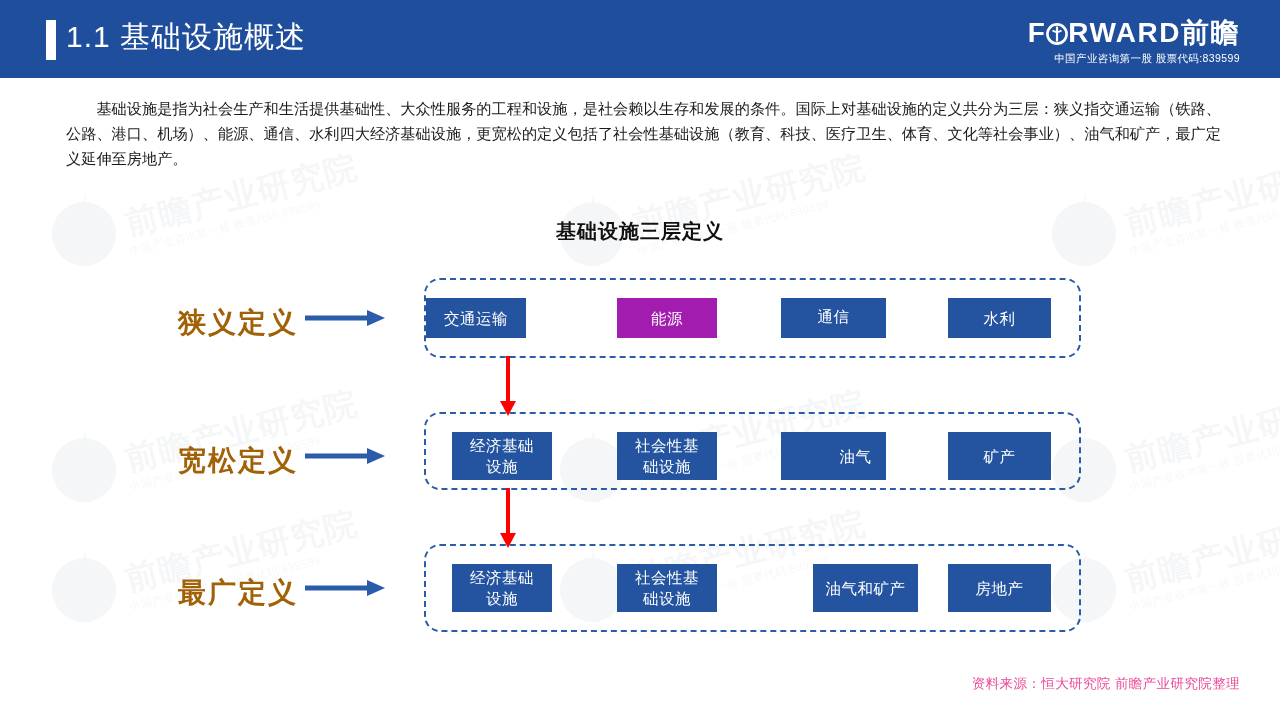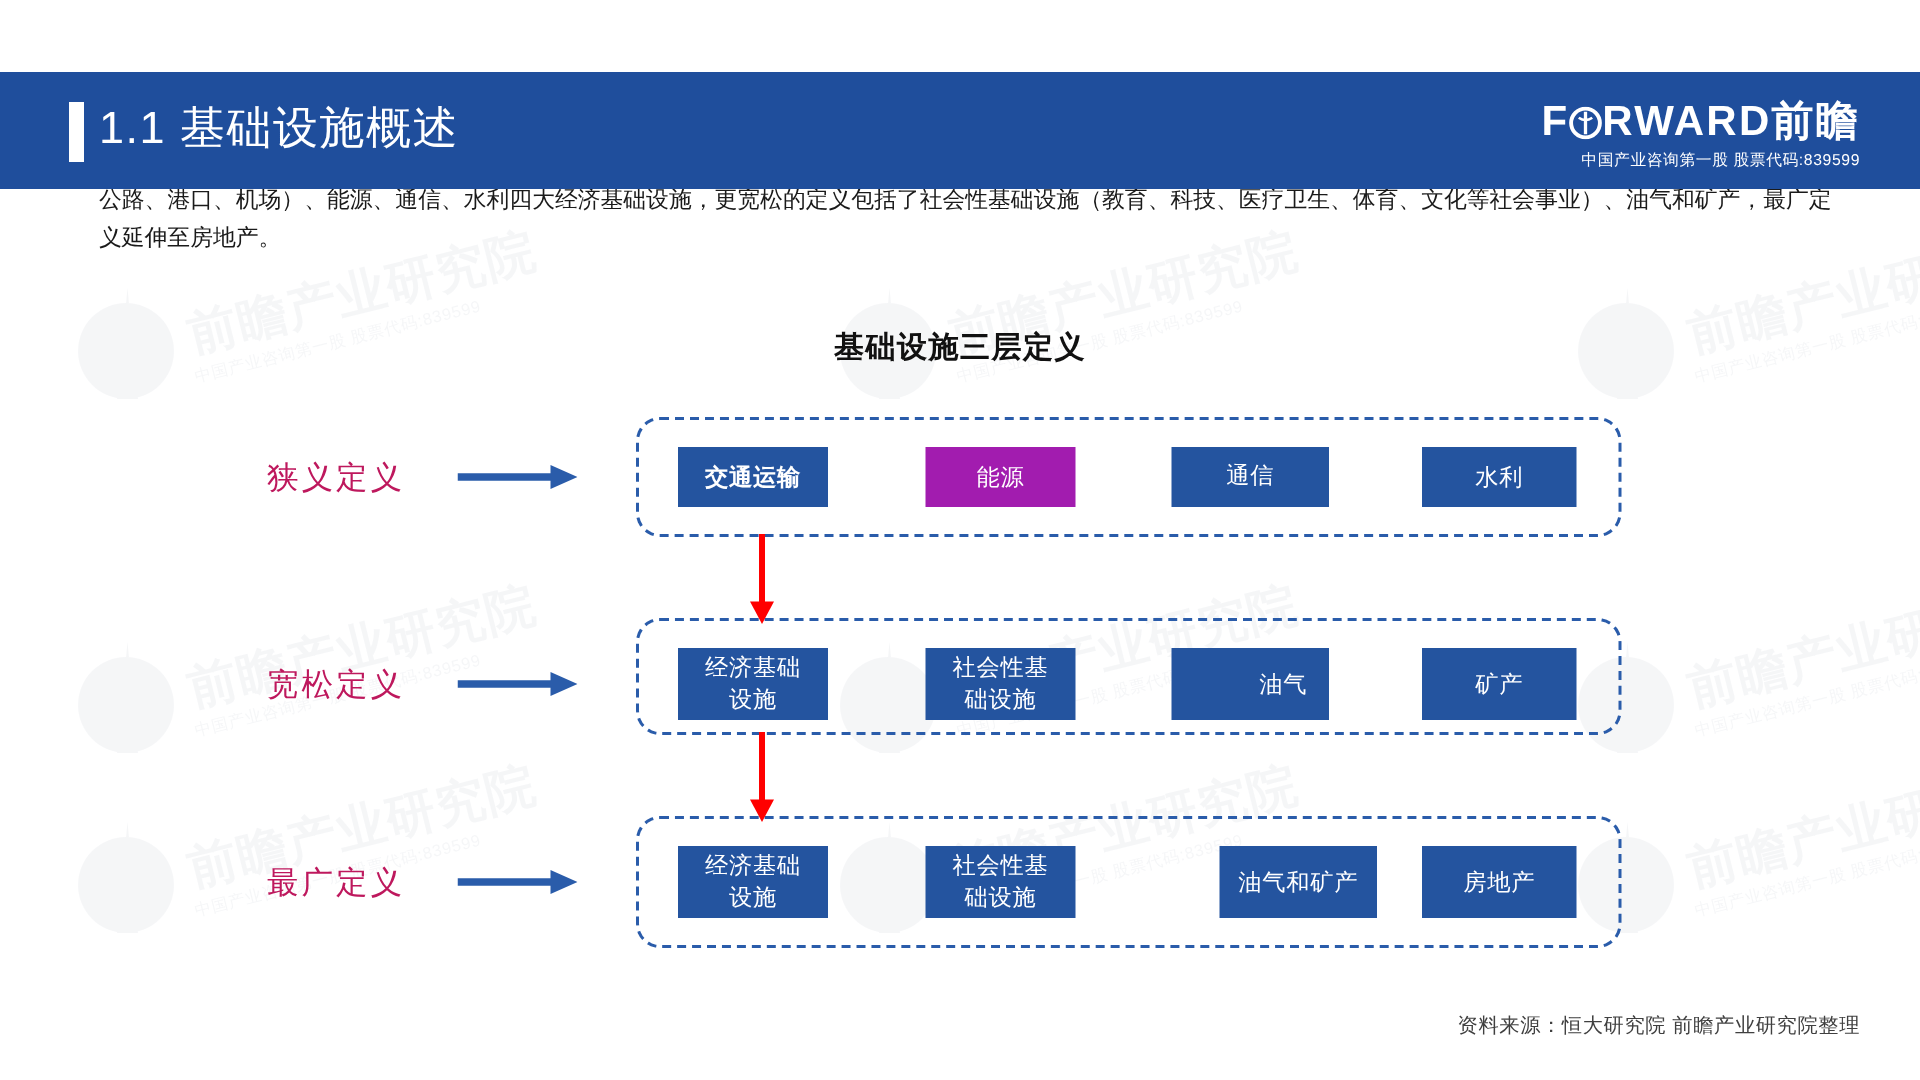--- a/index.html
+++ b/index.html
@@ -67,21 +67,20 @@
   }
 
   
   #header-bar {
     position: absolute;
     left: 0; top: 0;
     width: 1280px;
     height: 78px;
     background: #1F4E9C;
     z-index: 5;
-    margin-top: 48px;
   }
   #title-accent {
     position: absolute;
     left: 46px; top: 20px;
     width: 10px; height: 40px;
     background: #ffffff;
   }
   #header-title {
     position: absolute;
     left: 66px; top: 17px;
@@ -144,23 +143,23 @@
   
   #diagram {
     position: absolute;
     left: 0; top: 0;
     width: 1280px; height: 720px;
     z-index: 3;
   }
 
   .tier-label {
     position: absolute;
-    font-size: 21px;
-    font-weight: normal;
-    color: #be185d;
+    font-size: 28px;
+    font-weight: bold;
+    color: #a16207;
     letter-spacing: 2px;
     white-space: nowrap;
   }
 
   .tier-arrow {
     position: absolute;
     width: 80px;
     height: 18px;
   }
 
@@ -190,21 +189,21 @@
   .red-connector {
     position: absolute;
     width: 18px;
   }
 
   
   #source-note {
     position: absolute;
     right: 40px; bottom: 27px;
     font-size: 13.5px;
-    color: #404040;
+    color: #ec4899;
     letter-spacing: 0.4px;
     white-space: nowrap;
     z-index: 4;
   }
 </style>
 </head>
 <body>
 
 <div id="watermark-layer">
     <div class="wm" style="left: 52px; top: 196px;">
@@ -285,21 +284,21 @@
 
 <div id="chart-title">基础设施三层定义</div>
 
 <div id="diagram">
     <div class="tier-label" style="left: 178px; top: 304px;">狭义定义</div>
     <div class="tier-arrow" style="left: 305px; top: 309px;"><svg width="80" height="18" viewBox="0 0 80 18">
         <line x1="0" y1="9" x2="64" y2="9" stroke="#2A5CAA" stroke-width="5"></line>
         <polygon points="62,1 80,9 62,17" fill="#2A5CAA"></polygon>
       </svg></div>
     <div class="dashed-group" style="left: 424px; top: 278px; width: 657px; height: 80px; border-color: rgb(42, 92, 170);"></div>
-    <div class="node-box" style="left: 452px; width: 100px; height: 40px; top: 298px; background: rgb(36, 84, 159); font-weight: bold;">
+    <div class="node-box" style="left: 426px; width: 100px; height: 40px; top: 298px; background: rgb(36, 84, 159);">
       <span>交通运输</span>
     </div>
     <div class="node-box" style="left: 617px; width: 100px; height: 40px; top: 298px; background: #a21caf;">
       <span>能源</span>
     </div>
     <div class="node-box" style="left: 781px; width: 105px; height: 40px; top: 298px; background: rgb(36, 84, 159); font-family: Liberation Mono, monospace;">
       <span>通信</span>
     </div>
     <div class="node-box" style="left: 948px; width: 103px; height: 40px; top: 298px; background: rgb(36, 84, 159);">
       <span>水利</span>

